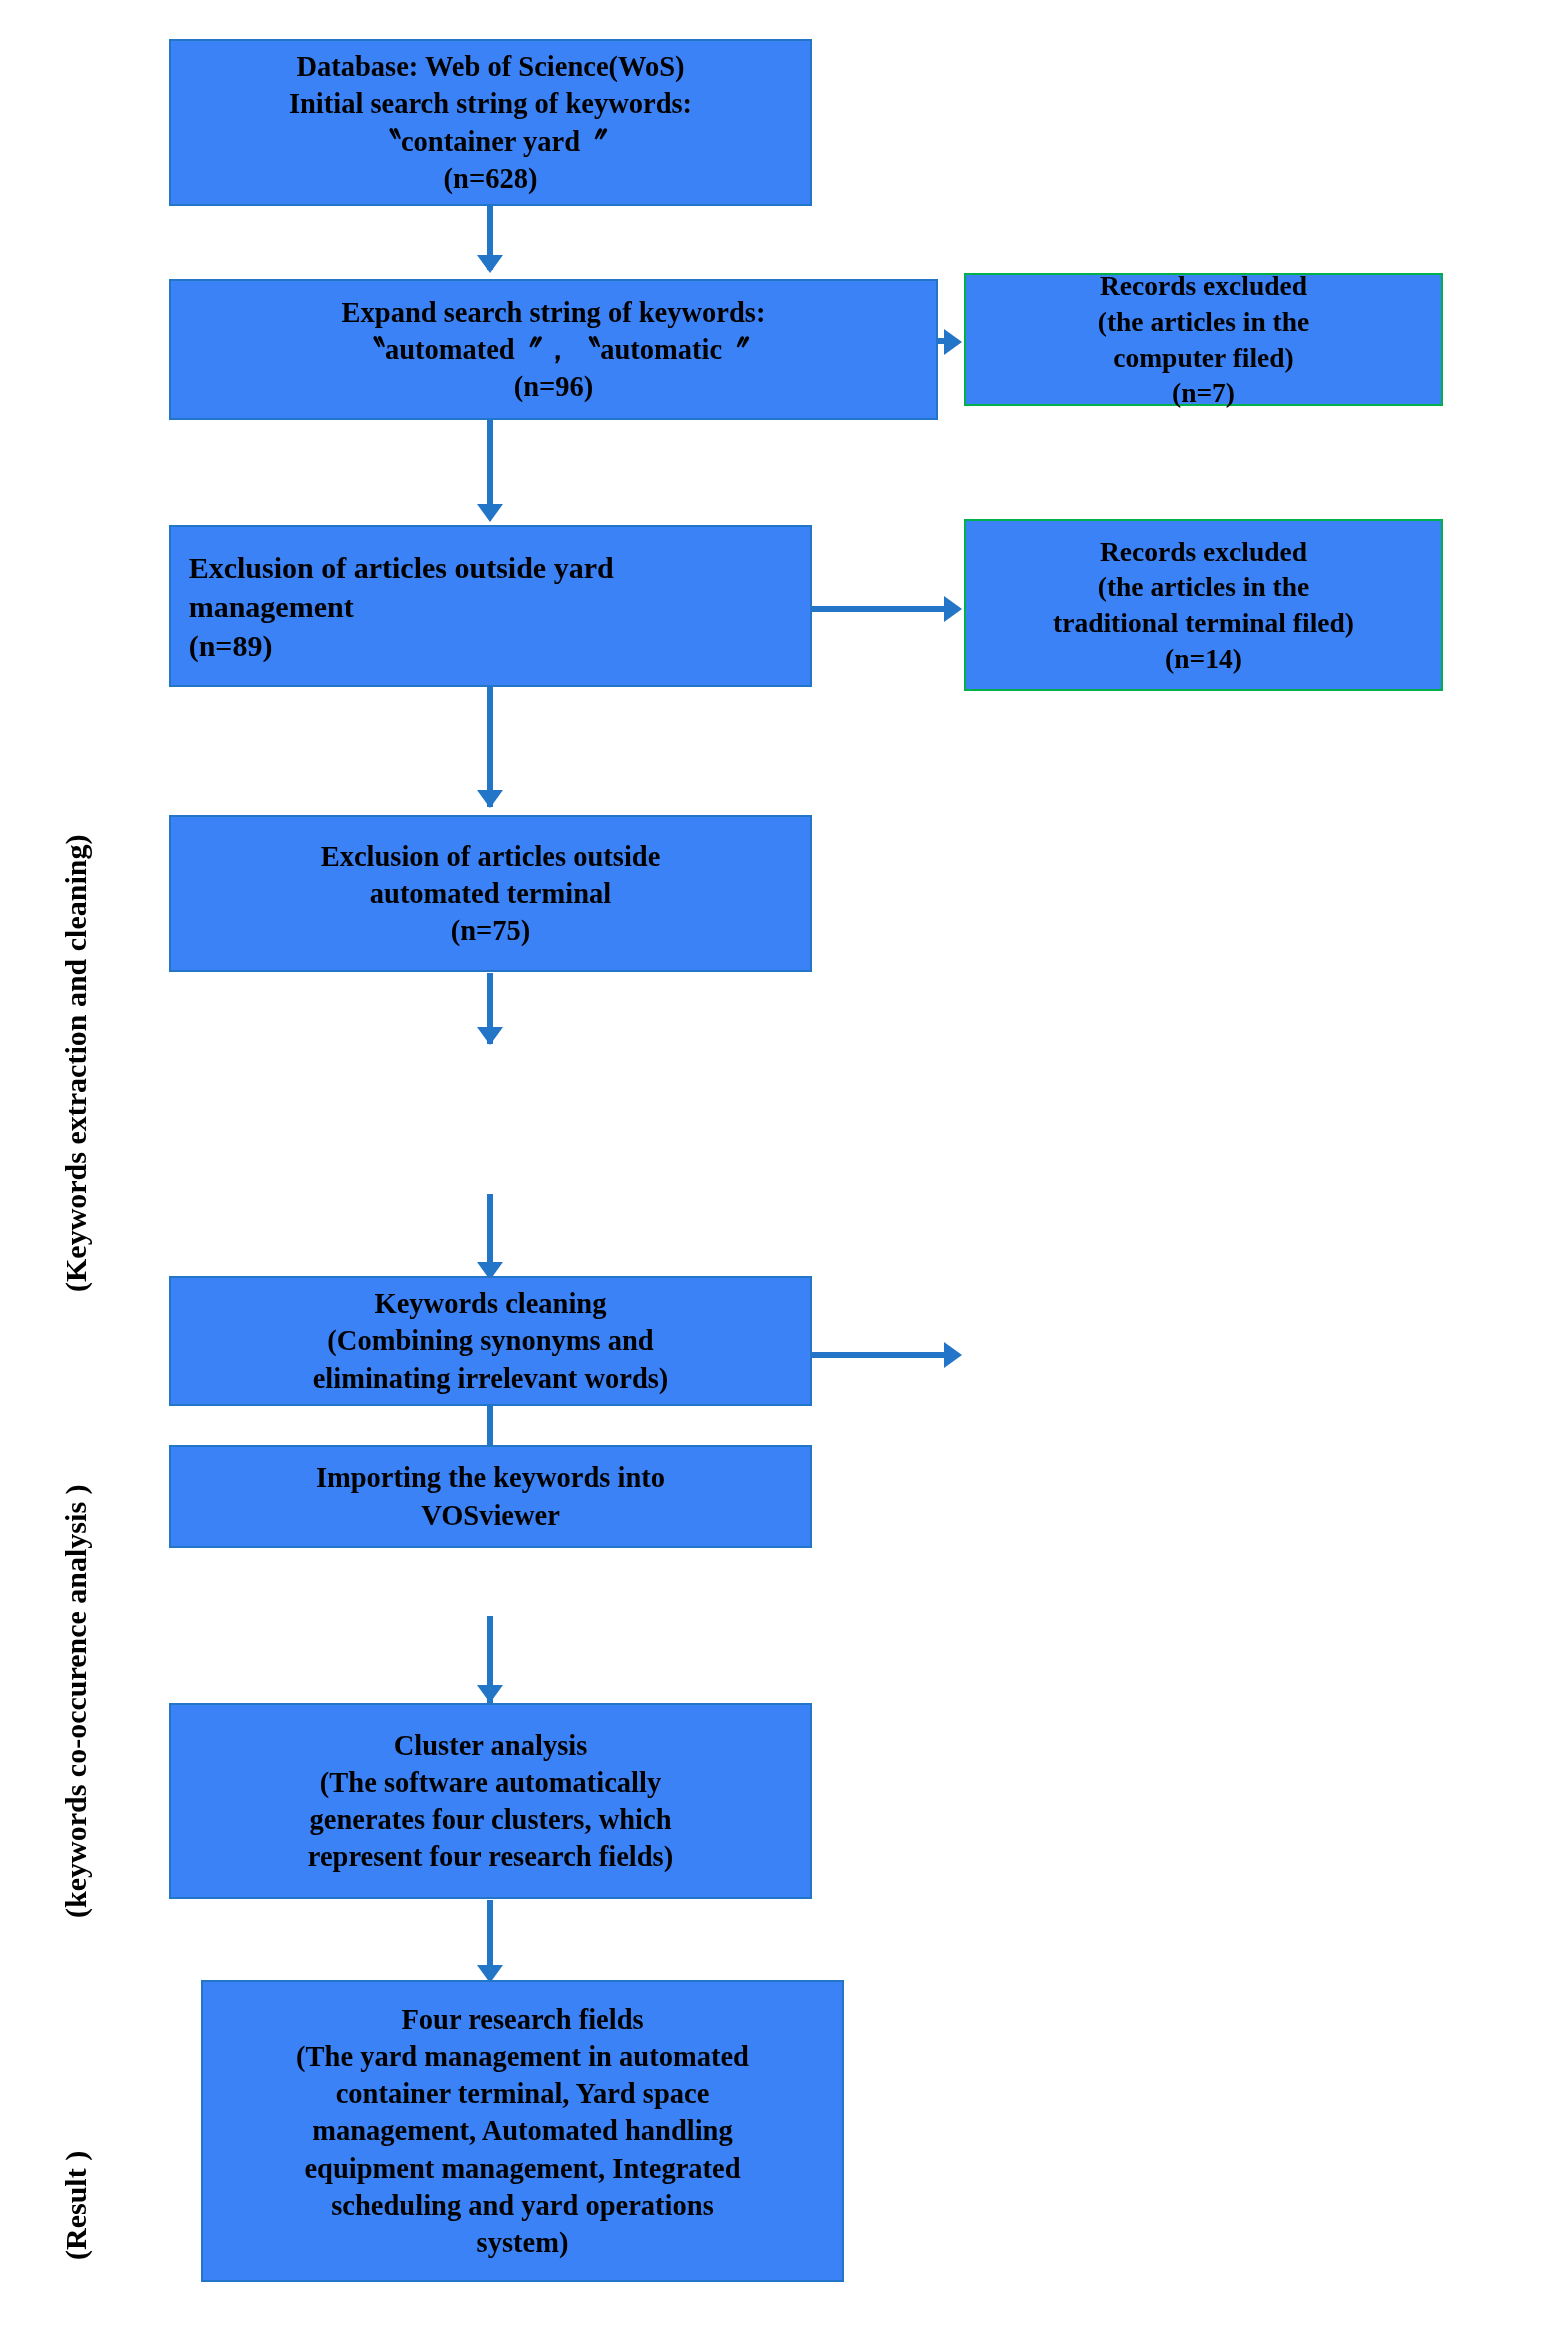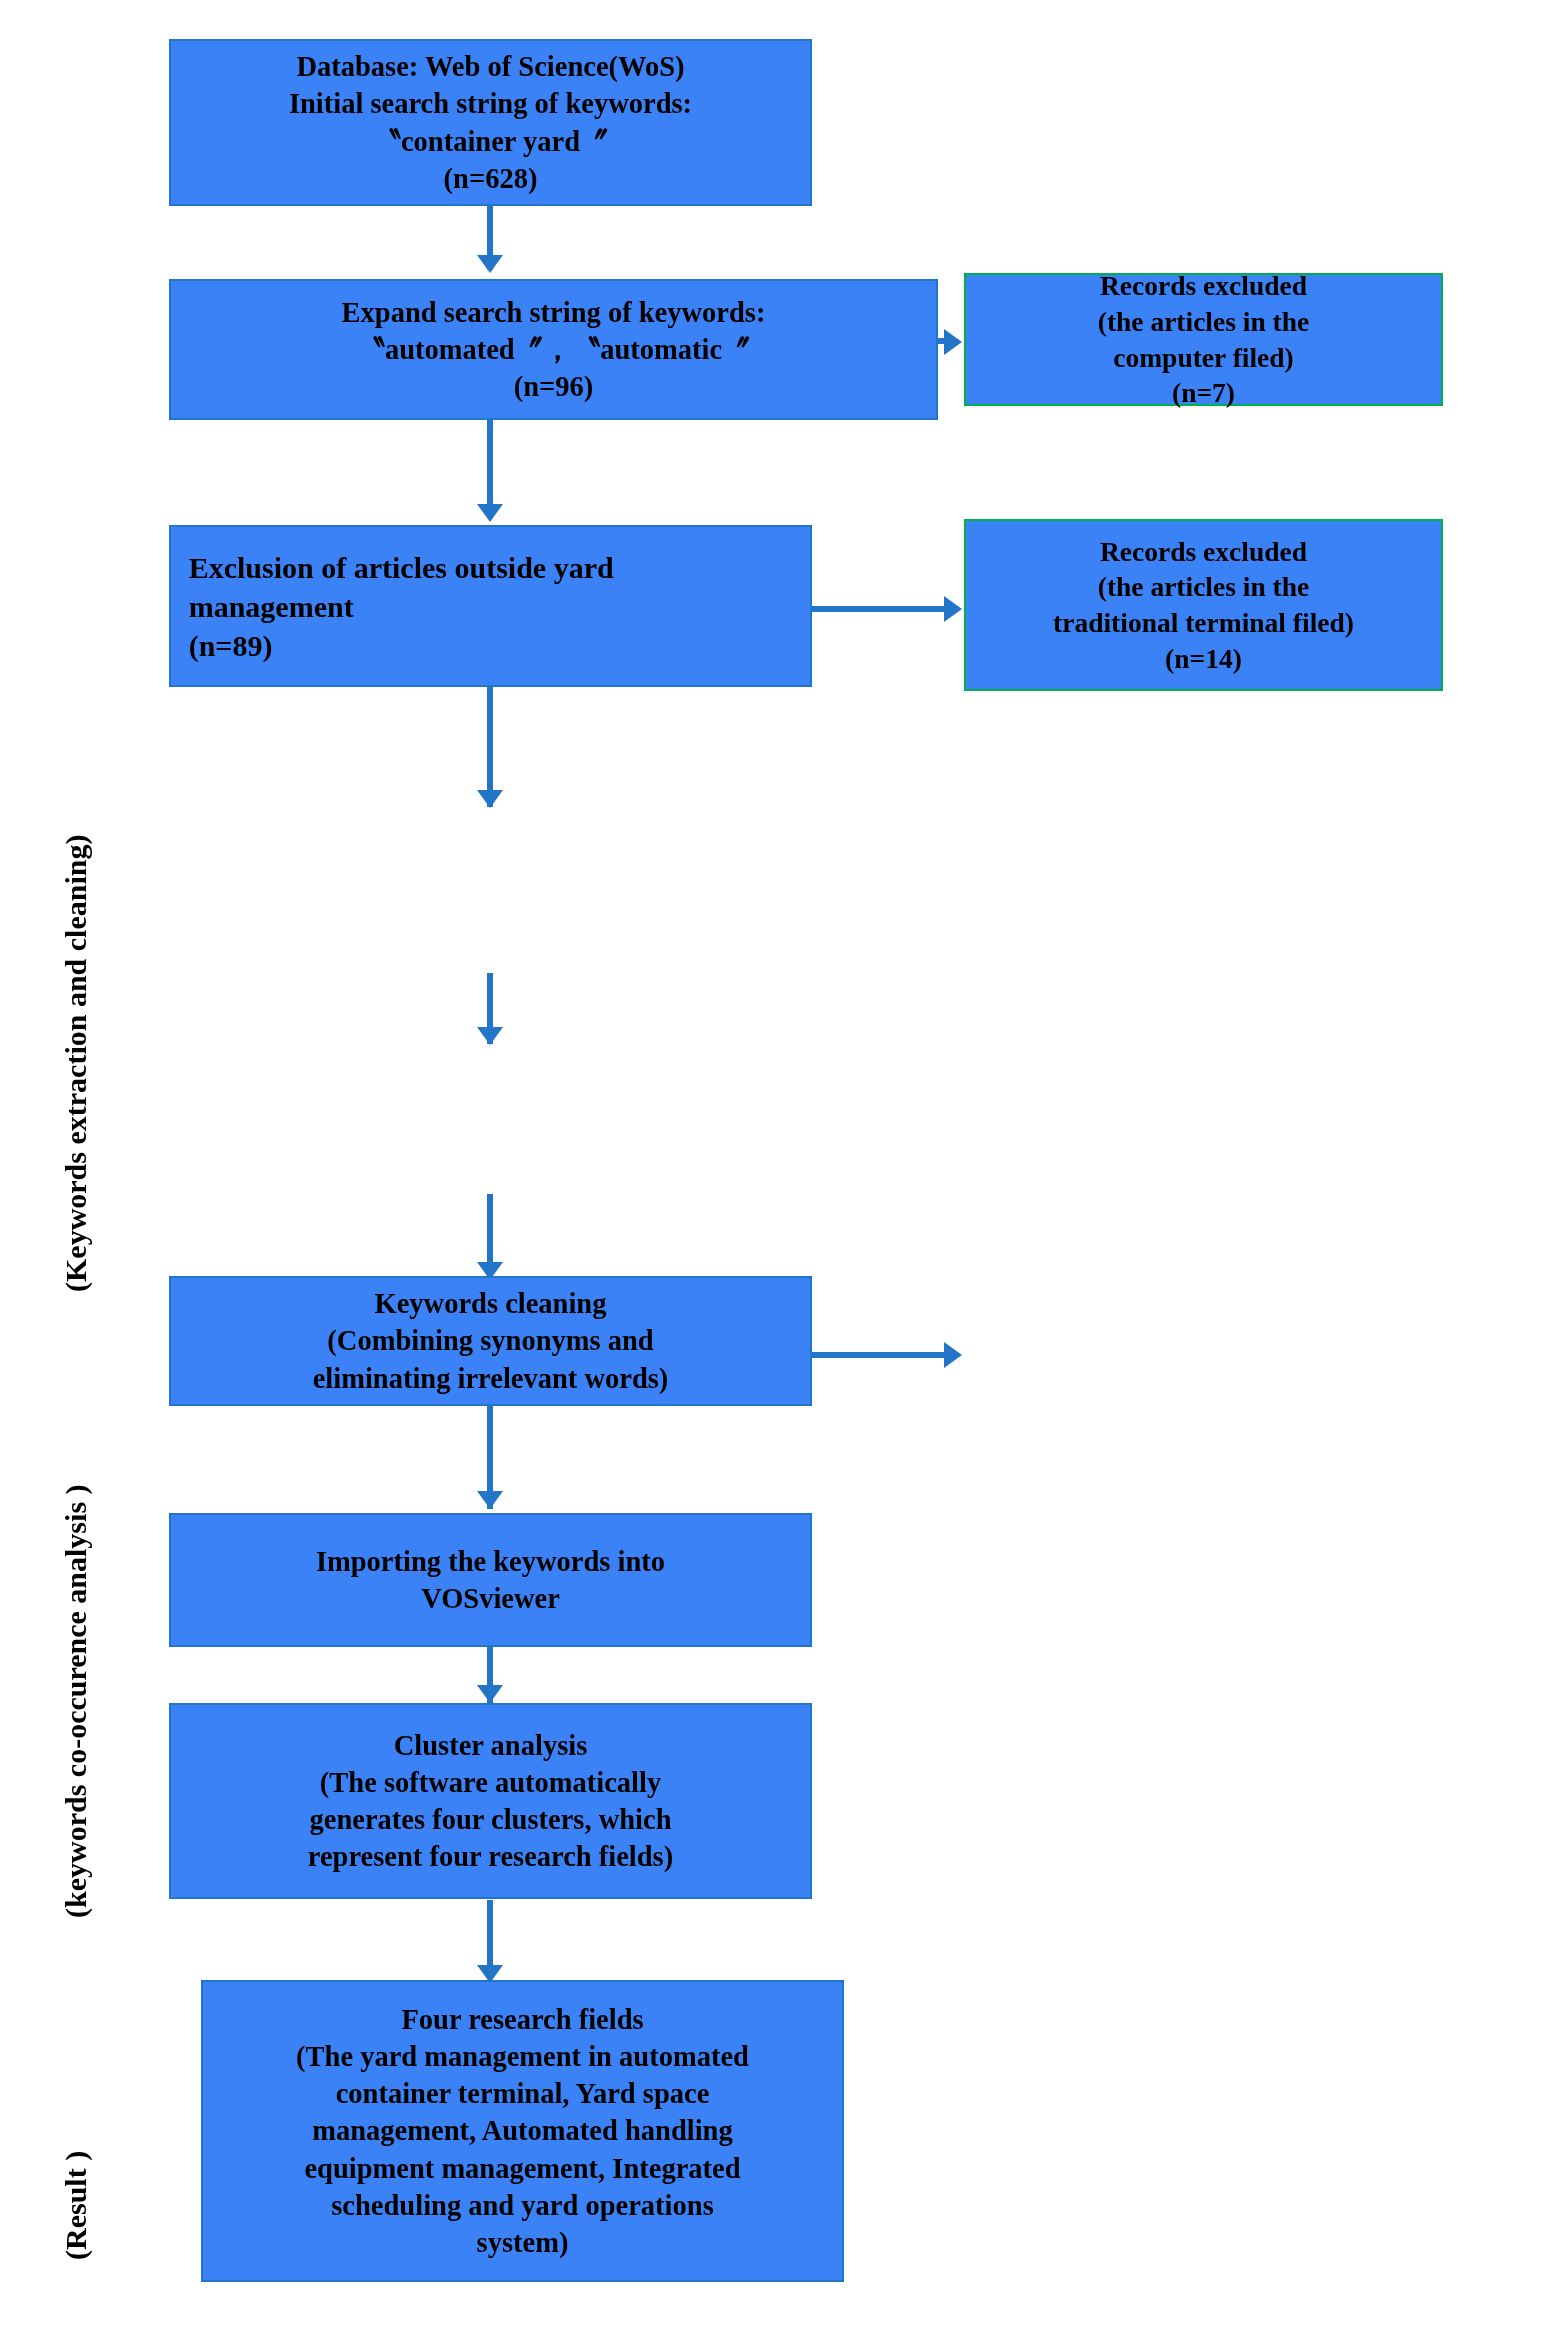--- a/index.html
+++ b/index.html
@@ -151,30 +151,35 @@
 (n=89)</span>
   </div>
 
   <div class="node green" style="left:964px; top:519px; width:479px; height:172px; font-size:27.5px;">
     <span class="txt">Records excluded
 (the articles in the
 traditional terminal filed)
 (n=14)</span>
   </div>
 
+  <div class="node blue" style="left:169px; top:815px; width:643px; height:157px; font-size:28.5px;">
+    <span class="txt">Exclusion of  articles outside
+automated terminal
+(n=75)</span>
+  </div>
 
 
   <div class="node blue" style="left:169px; top:1276px; width:643px; height:130px; font-size:28.5px;">
     <span class="txt">Keywords cleaning
 (Combining synonyms and
 eliminating irrelevant words)</span>
   </div>
 
 
-  <div class="node blue" style="left:169px; top:1513px; width:643px; height:134px; font-size:28.5px;">
+  <div class="node blue" style="left:169px; top:1445px; width:643px; height:103px; font-size:28.5px;">
     <span class="txt">Importing the keywords into
 VOSviewer</span>
   </div>
 
   <div class="node blue" style="left:169px; top:1703px; width:643px; height:196px; font-size:28.5px;">
     <span class="txt">Cluster analysis
 (The software automatically
 generates four clusters, which
 represent four research fields)</span>
   </div>

